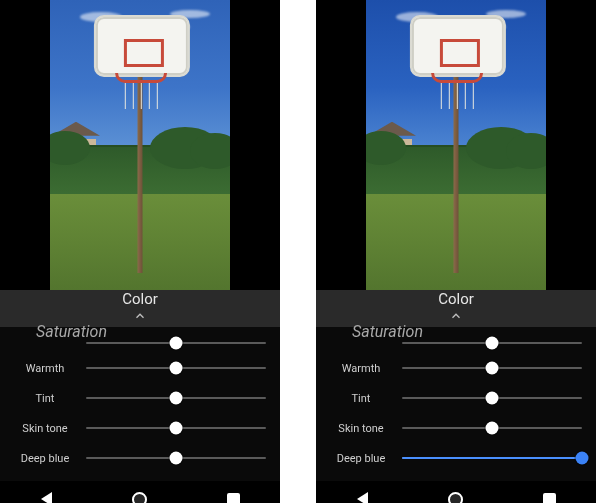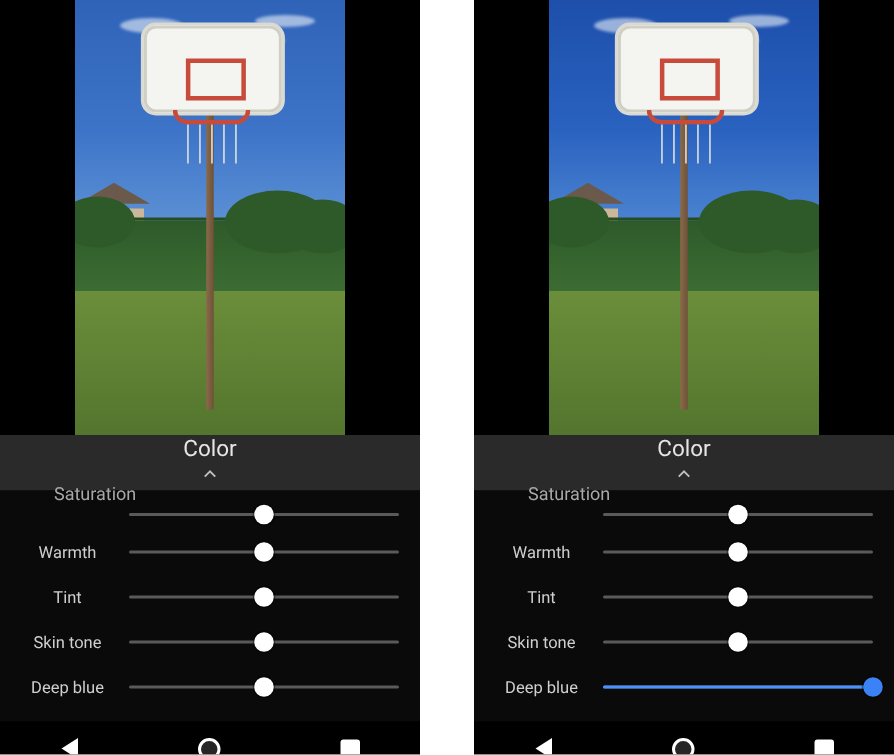--- a/index.html
+++ b/index.html
@@ -56,21 +56,21 @@
   .chev { color:#bfbfbf; }
   .sliders { background:#0a0a0a; padding: 6px 14px 8px 14px; flex:0 0 auto; }
   .row { display:flex; align-items:center; height:30px; gap:10px; }
   .row-label { width:62px; text-align:center; color:#cfcfcf; font-size:11px; }
   .track-wrap { flex:1; position:relative; height:20px; display:flex; align-items:center; }
   .track { position:absolute; left:0; right:0; height:2px; background:#5a5a5a; border-radius:1px; }
   .fill  { position:absolute; left:0; height:2px; background:#4a90ff; border-radius:1px; }
   .thumb { position:absolute; width:13px; height:13px; border-radius:50%; background:#fff;
     transform:translate(-50%,-50%); top:50%; box-shadow:0 0 0 1px rgba(0,0,0,0.4); }
   .thumb.blue { background:#3b82f6; }
-  .cutlabel { position:absolute; top:-11px; left:54px; font-size:12px; color:#a8a8a8; }
+  .cutlabel { position:absolute; top:-11px; left:54px; font-size:16px; color:#a8a8a8;font-style:italic; }
 
   .navbar { height:36px; background:#000; display:flex; justify-content:space-around; align-items:center; }
   .navbtn { width:40px; height:36px; display:flex; justify-content:center; align-items:center; }
   .tri { width:0;height:0;border-top:7px solid transparent;border-bottom:7px solid transparent;border-right:11px solid #fff; }
   .circ { width:15px;height:15px;border:2px solid #fff;border-radius:50%; background:rgba(255,255,255,0.15); }
   .sq  { width:13px;height:13px;background:#fff; border-radius:2px; }
 </style>
 </head>
 <body>
 

